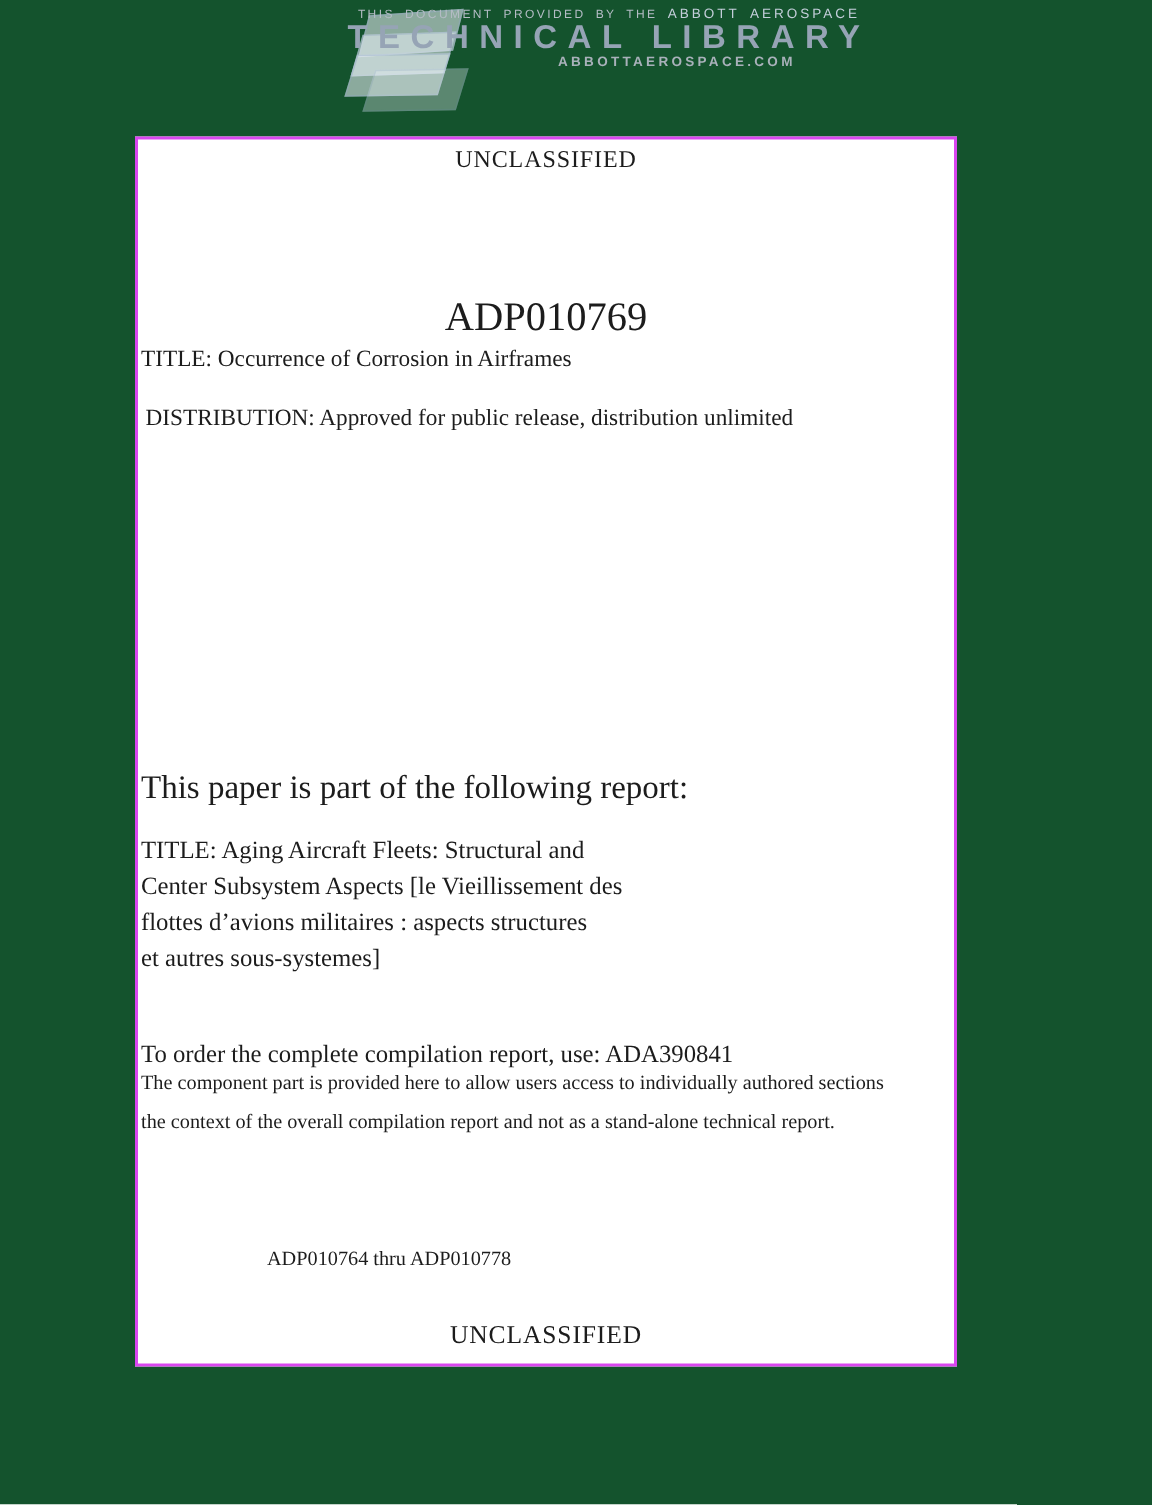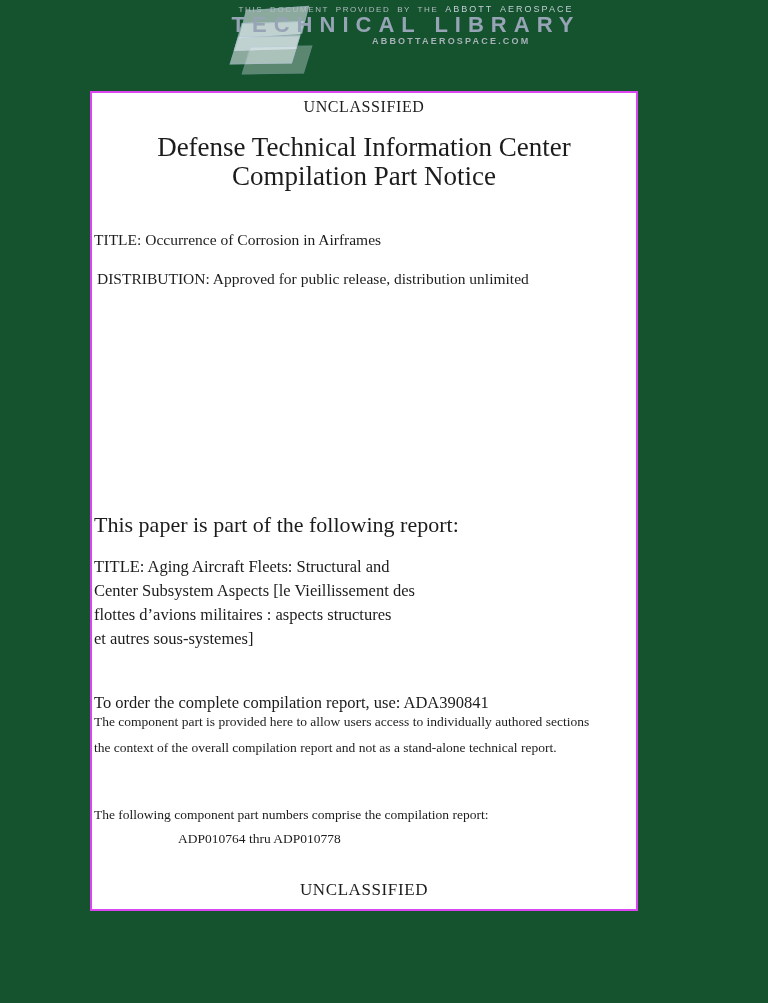--- a/index.html
+++ b/index.html
@@ -171,25 +171,22 @@
       <span class="brand">ABBOTT AEROSPACE</span>
     </div>
     <div class="hdr-title">TECHNICAL LIBRARY</div>
     <div class="hdr-site">ABBOTTAEROSPACE.COM</div>
   </div>
 
   <div class="box">
 
     <div class="abs cls-top">UNCLASSIFIED</div>
 
-    <div class="abs org">
-      <div>Defense Technical Information Center</div>
-      <div>Compilation Part Notice</div>
-    </div>
-
+
+    <div class="abs adp">ADP010769</div>
 
     <div class="abs title-line">TITLE: Occurrence of Corrosion in Airframes</div>
 
     <div class="abs dist-line">DISTRIBUTION: Approved for public release, distribution unlimited</div>
 
     <div class="abs part-of">This paper is part of the following report:</div>
 
     <div class="report-title">
       <div>TITLE: Aging Aircraft Fleets: Structural and</div>
       <div>Center Subsystem Aspects [le Vieillissement des</div>
@@ -197,21 +194,20 @@
       <div>et autres sous-systemes]</div>
     </div>
 
     <div class="abs order-line">To order the complete compilation report, use: ADA390841</div>
 
     <div class="component-note">
       <div>The component part is provided here to allow users access to individually authored sections</div>
       <div>the context of the overall compilation report and not as a stand-alone technical report.</div>
     </div>
 
-    <div class="abs comprise-line">The following component part numbers comprise the compilation report:</div>
 
     <div class="abs part-range">ADP010764 thru ADP010778</div>
 
     <div class="abs cls-bottom">UNCLASSIFIED</div>
 
   </div>
 
 </div>
 
 </body></html>

